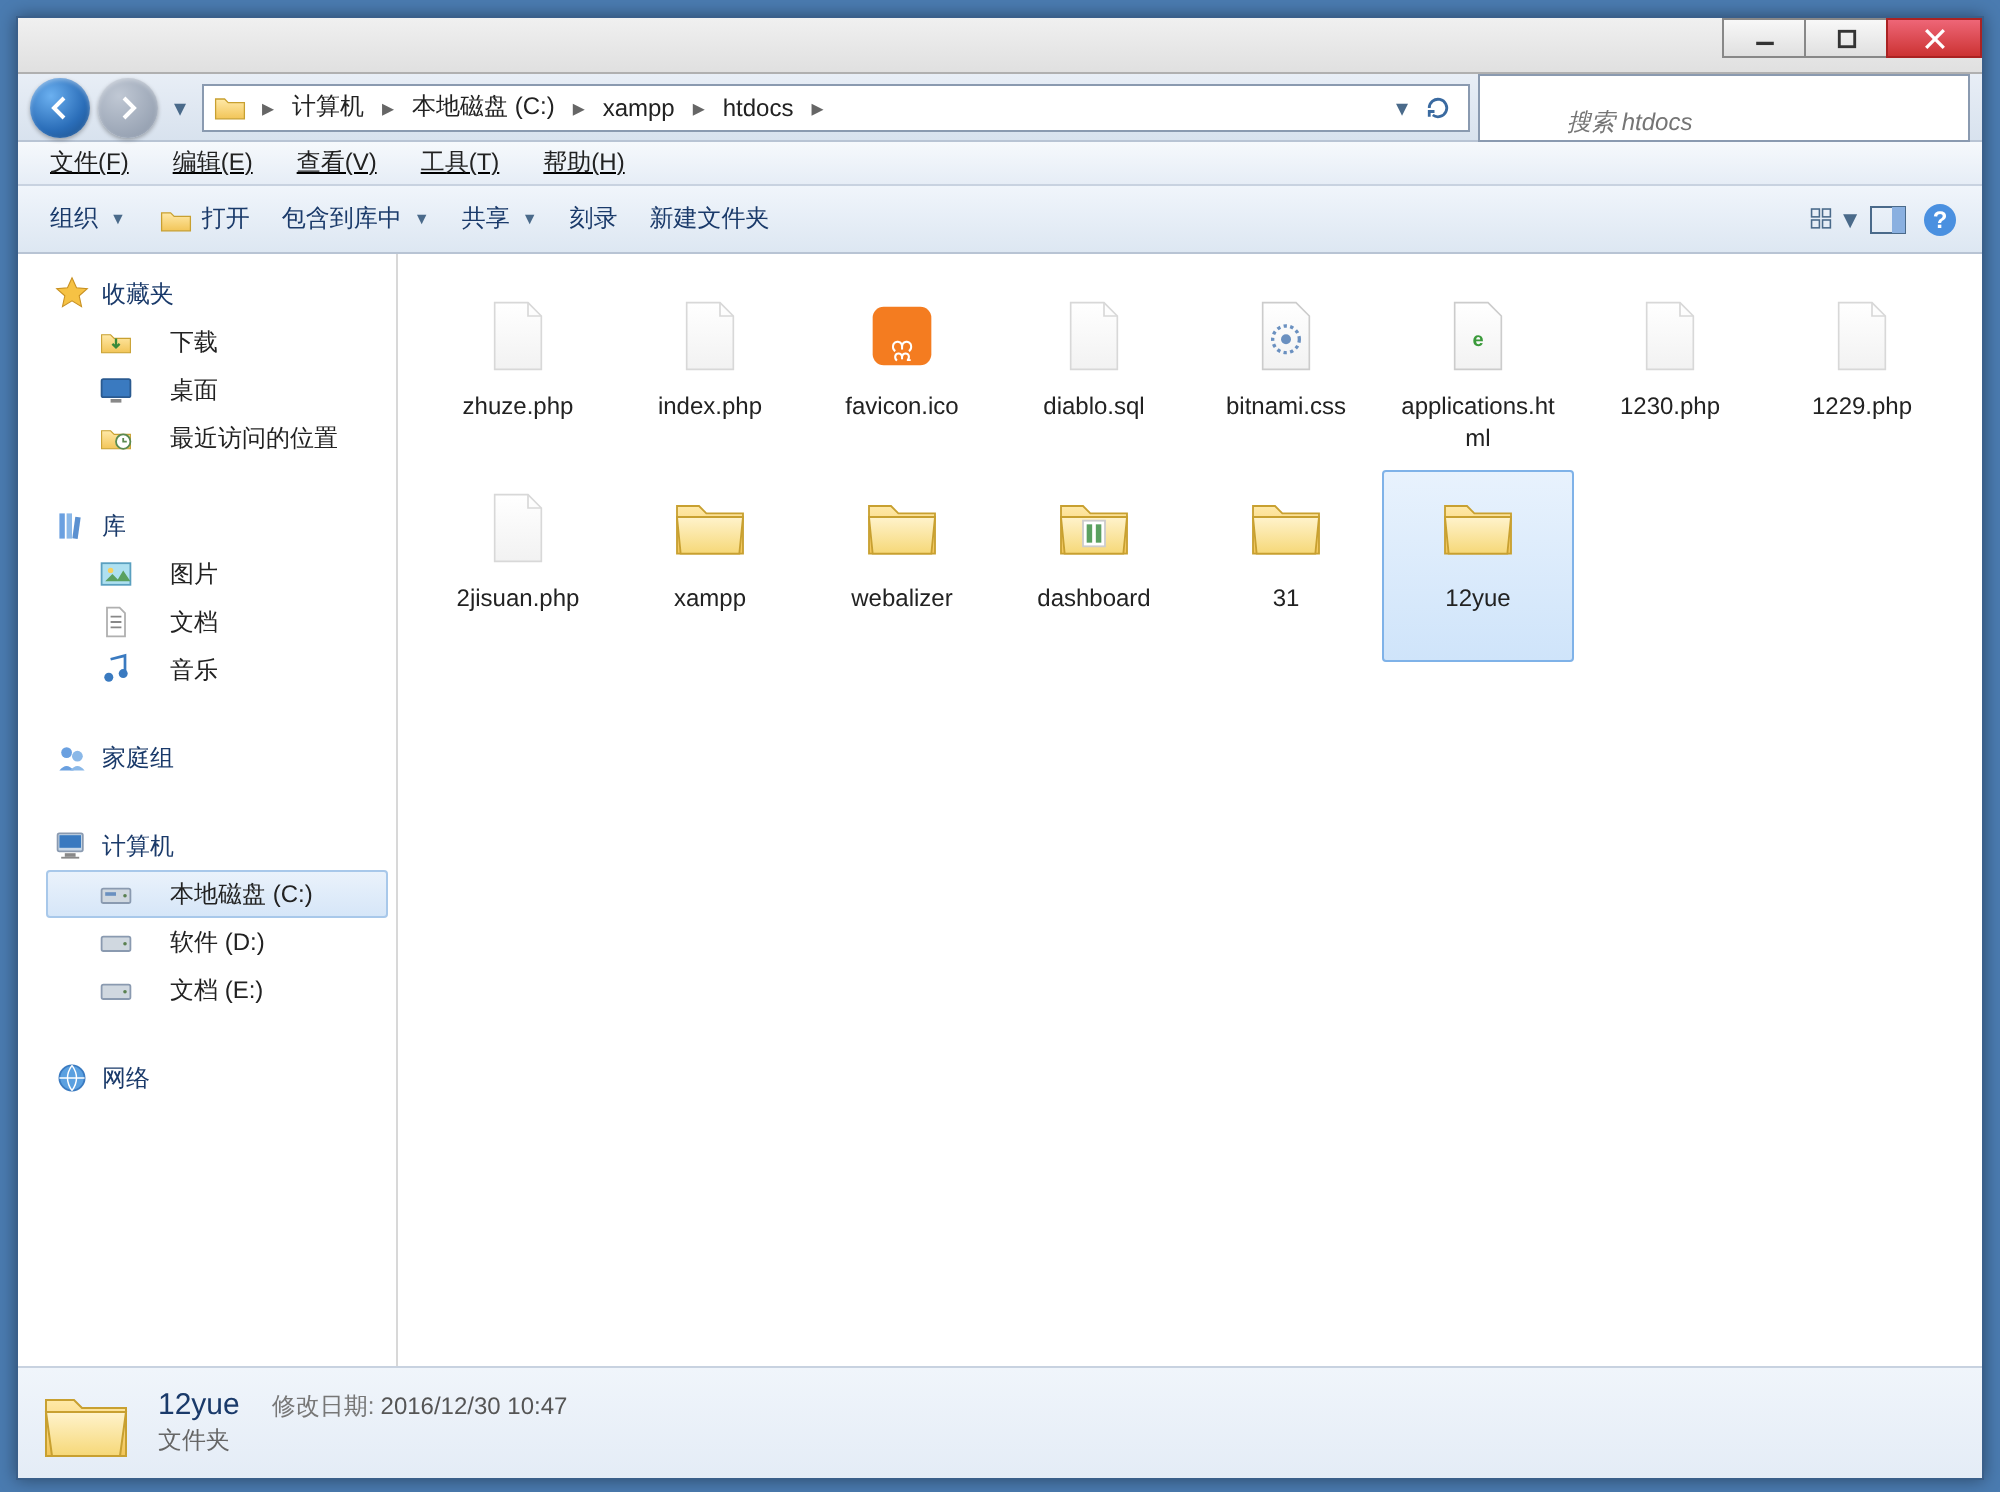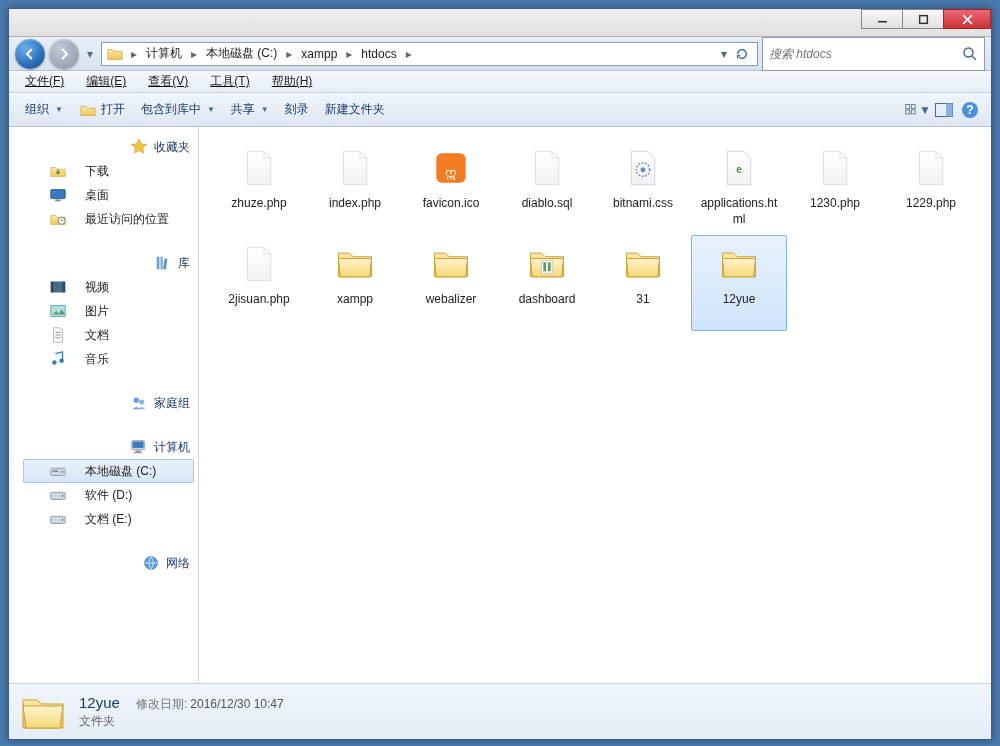--- a/index.html
+++ b/index.html
@@ -17,41 +17,41 @@
 .navrow { height: 34px; background: linear-gradient(#e8eef6,#d8e2ee); display: flex; align-items: center; padding: 0 6px; gap: 4px; border-bottom: 1px solid #b8c4d4; }
 .nav-btn { width: 30px; height: 30px; border-radius: 50%; background: radial-gradient(circle at 35% 30%, #6bb0f0 0%, #2a6db8 60%, #1a4a80 100%); display: flex; align-items: center; justify-content: center; color: #fff; box-shadow: inset 0 1px 2px rgba(255,255,255,0.4), 0 1px 2px rgba(0,0,0,0.3); }
 .nav-btn.disabled { background: radial-gradient(circle at 35% 30%, #c0c8d4, #8a96a8); }
 .nav-dd { width: 14px; height: 22px; display: flex; align-items: center; justify-content: center; color: #4a6a8a; }
 .addressbar { flex: 1; height: 24px; background: #fff; border: 1px solid #8a9ab0; display: flex; align-items: center; padding: 0 4px; }
 .addressbar .folder-ico { width: 18px; height: 18px; margin-right: 4px; }
 .breadcrumb { display: flex; align-items: center; height: 100%; flex: 1; }
 .crumb { padding: 0 6px; height: 100%; display: flex; align-items: center; color: #222; }
 .crumb-sep { width: 12px; height: 100%; display: flex; align-items: center; justify-content: center; color: #666; }
 .refresh-btn { width: 22px; height: 22px; display: flex; align-items: center; justify-content: center; color: #3a6aa0; }
-.searchbox { width: 223px; height: 24px; background: #fff; border: 1px solid #8a9ab0; display: flex; align-items: center; padding: 16px 6px; }
+.searchbox { width: 246px; height: 24px; background: #fff; border: 1px solid #8a9ab0; display: flex; align-items: center; padding: 16px 6px; flex-direction: column; }
 .searchbox input { flex: 1; border: none; outline: none; color: #888; font-style: italic; }
 .searchbox .mag { width: 16px; height: 16px; color: #4a6aa0; }
 
 
 .menubar { height: 22px; background: linear-gradient(#f6f9fc,#e6edf6); border-bottom: 1px solid #c8d2e0; display: flex; align-items: center; padding: 0 6px; gap: 2px; text-decoration: underline; }
 .menu-item { padding: 2px 10px; color: #222; }
 
 
 .toolbar { height: 34px; background: linear-gradient(#f0f5fb,#dde7f2); border-bottom: 1px solid #b8c4d4; display: flex; align-items: center; padding: 0 8px; text-align: center; }
 .tb-item { display: flex; align-items: center; gap: 4px; padding: 3px 8px; color: #1a3a6a; border-radius: 2px; }
 .tb-item .dd { font-size: 8px; color: #4a6a8a; margin-left: 2px; }
 .tb-spacer { flex: 1; }
 .tb-icon { width: 26px; height: 24px; display: flex; align-items: center; justify-content: center; color: #4a6a8a; border-radius: 2px; }
 
 
 .mainarea { display: flex; height: calc(100% - 28px - 34px - 22px - 34px - 56px); }
 .sidebar { width: 190px; background: #fff; border-right: 1px solid #d8d8d8; overflow-y: auto; position: relative; }
 .sidebar-splitter { width: 4px; background: transparent; cursor: ew-resize; }
 .tree-group { padding: 8px 4px 12px 14px; }
-.tree-header { display: flex; align-items: center; gap: 6px; padding: 3px 4px; color: #1a3a6a; font-weight: normal; justify-content: flex-end; }
+.tree-header { display: flex; align-items: center; gap: 6px; padding: 3px 4px; color: #1a3a6a; font-weight: normal; }
 .tree-item { display: flex; align-items: center; gap: 18px; padding: 3px 4px 3px 26px; color: #222; border-radius: 2px; }
 .tree-item.selected { background: linear-gradient(#eaf2fb,#d6e6f8); border: 1px solid #a8c8ea; padding: 2px 3px 2px 25px; }
 .ico { width: 18px; height: 18px; flex-shrink: 0; }
 
 
 .content { flex: 1; background: #fff; padding: 12px 8px; overflow: auto; }
 .items { display: flex; flex-wrap: wrap; align-content: flex-start; }
 .file-item { width: 96px; height: 96px; display: flex; flex-direction: column; align-items: center; justify-content: flex-start; padding: 4px; border: 1px solid transparent; border-radius: 2px; text-align: center; }
 .file-item.selected { background: linear-gradient(#e8f2fd,#cfe4fa); border: 1px solid #7fb2e8; }
 .file-icon { width: 48px; height: 48px; margin-bottom: 4px; display: flex; align-items: center; justify-content: center; }
@@ -250,28 +250,20 @@
         <div class="tree-header">
           <svg class="ico" viewBox="0 0 20 20">
               <rect x="3" y="3" width="3" height="14" fill="#6aa0e0"></rect>
               <rect x="7" y="3" width="3" height="14" fill="#8ab8e8"></rect>
               <rect x="11" y="5" width="3" height="12" fill="#5a90d0" transform="rotate(8 12 11)"></rect>
             </svg>
           <span>库</span>
         </div>
         <div class="tree-item">
           <svg class="ico" viewBox="0 0 20 20">
-              <rect x="2" y="4" width="16" height="12" rx="1" fill="#4a6a8a"></rect>
-              <rect x="2" y="4" width="3" height="12" fill="#2a4a6a"></rect>
-              <rect x="15" y="4" width="3" height="12" fill="#2a4a6a"></rect>
-            </svg>
-          <span>视频</span>
-        </div>
-        <div class="tree-item">
-          <svg class="ico" viewBox="0 0 20 20">
               <rect x="2" y="4" width="16" height="12" fill="#aee0f0" stroke="#5aa0c0"></rect>
               <circle cx="7" cy="8" r="1.5" fill="#f6d060"></circle>
               <path d="M4 14 l4-4 3 3 3-5 4 6z" fill="#5aa060"></path>
             </svg>
           <span>图片</span>
         </div>
         <div class="tree-item">
           <svg class="ico" viewBox="0 0 20 20">
               <path d="M5 2 h7 l3 3 v13 h-10 z" fill="#fff" stroke="#b0b0b0"></path>
               <path d="M7 7 h6 M7 10 h6 M7 13 h6" stroke="#888"></path>

